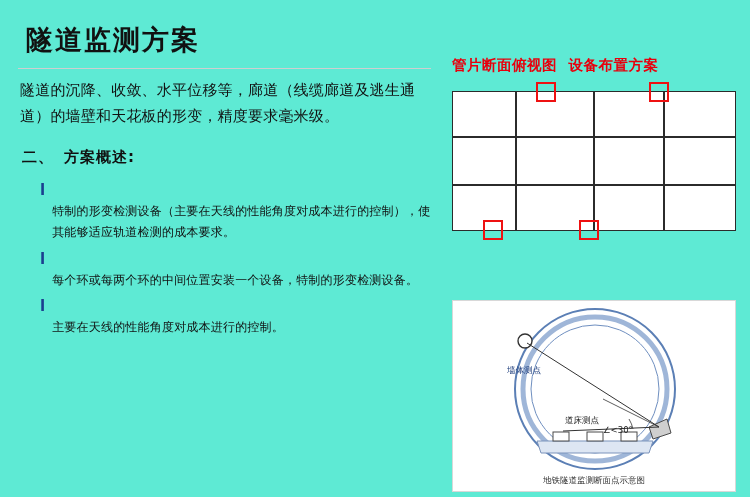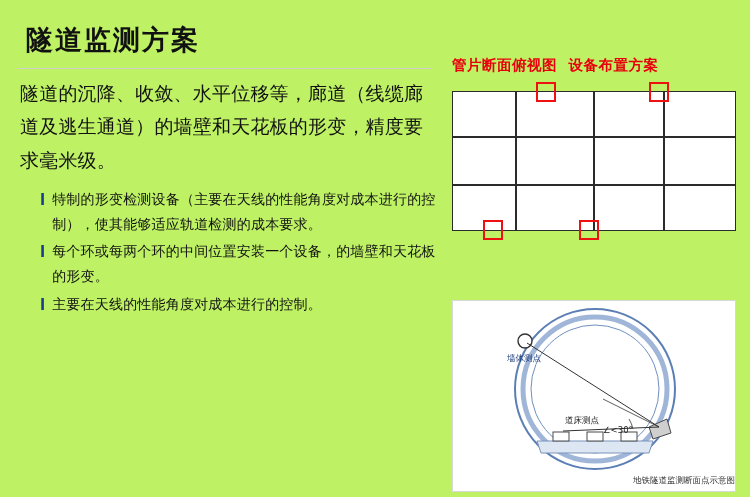--- a/index.html
+++ b/index.html
@@ -12,21 +12,21 @@
     background: #ffffff;
     font-family: "DejaVu Sans", "Liberation Sans", sans-serif;
     color: #1a1a1a;
     overflow: hidden;
     position: relative;
   }
   #slide {
     position: relative;
     width: 750px;
     height: 497px;
-    background: #bef264;
+    background: #5eead4;
   }
 
   
   .left-col {
     position: absolute;
     left: 18px;
     top: 18px;
     width: 420px;
   }
   .slide-title {
@@ -47,21 +47,21 @@
     font-size: 15px;
     font-weight: bold;
     color: #111111;
     margin: 18px 0 0 4px;
     letter-spacing: 1px;
   }
   .section-head .num {
     margin-right: 10px;
   }
   .body-text {
-    font-size: 19px;
+    font-size: 15px;
     line-height: 1.75;
     margin: 8px 0 0 2px;
     color: #111111;
     letter-spacing: 0.2px;
   }
 
   .bullets {
     margin: 10px 0 0 22px;
   }
   .bullet {
@@ -71,24 +71,25 @@
   }
   .bullet .marker {
     flex: 0 0 auto;
     color: #1b3f8f;
     font-size: 15px;
     line-height: 1.8;
     margin-right: 7px;
     font-weight: bold;
   }
   .bullet .btext {
-    font-size: 14px;
+    font-size: 12px;
     line-height: 1.8;
     color: #111111;
     letter-spacing: 0.2px;
+    margin-top: 24px;
   }
 
   
   .right-col {
     position: absolute;
     left: 452px;
     top: 56px;
     width: 279px;
   }
   .right-caption {
@@ -142,21 +143,21 @@
     background: #ffffff;
     border: 1px solid #d8d8d8;
     box-sizing: border-box;
     overflow: hidden;
   }
   .tunnel-caption {
     position: absolute;
     bottom: 4px;
     left: 0;
     right: 0;
-    text-align: right;
+    text-align: center;
     font-size: 8.5px;
     color: #333333;
   }
   .t-label {
     position: absolute;
     font-size: 8.5px;
     color: #222222;
     white-space: nowrap;
   }
   .t-label.blue {
@@ -169,29 +170,32 @@
 <div id="slide">
 
   <div class="left-col">
 
     <div class="slide-title">隧道监测方案</div>
     <hr class="title-rule">
 
 
     <div class="body-text">隧道的沉降、收敛、水平位移等，廊道（线缆廊道及逃生通道）的墙壁和天花板的形变，精度要求毫米级。</div>
 
+    <div class="section-head">
+      <span class="num">二、</span><span>方案概述:</span>
+    </div>
 
     <div class="bullets">
       <div class="bullet">
         <span class="marker">l</span>
         <span class="btext">特制的形变检测设备（主要在天线的性能角度对成本进行的控制），使其能够适应轨道检测的成本要求。</span>
       </div>
       <div class="bullet">
         <span class="marker">l</span>
-        <span class="btext">每个环或每两个环的中间位置安装一个设备，的墙壁和天花板的形变。</span>
+        <span class="btext">每个环或每两个环的中间位置安装一个设备，特制的形变检测设备。</span>
       </div>
       <div class="bullet">
         <span class="marker">l</span>
         <span class="btext">主要在天线的性能角度对成本进行的控制。</span>
       </div>
     </div>
   </div>
 
   <div class="right-col">
     <div class="right-caption">
@@ -232,20 +236,20 @@
 
       <path d="M196 126 L214 118 L218 132 L200 138 Z" fill="#cfcfcf" stroke="#4a4a4a" stroke-width="1"></path>
 
       <line x1="206" y1="126" x2="74" y2="42" stroke="#333333" stroke-width="1"></line>
       <line x1="206" y1="126" x2="110" y2="130" stroke="#333333" stroke-width="1"></line>
       <line x1="206" y1="126" x2="150" y2="98" stroke="#333333" stroke-width="0.8"></line>
 
       <path d="M176 118 A32 32 0 0 1 180 128" fill="none" stroke="#333333" stroke-width="0.8"></path>
     </svg>
 
-    <div class="t-label blue" style="left:54px; top:52px;">墙体测点</div>
+    <div class="t-label blue" style="left:54px; top:64px;">墙体测点</div>
     <div class="t-label" style="left:150px; top:124px;">∠&lt;30°</div>
     <div class="t-label" style="left:112px; top:114px;text-align:center;">道床测点</div>
 
     <div class="tunnel-caption">地铁隧道监测断面点示意图</div>
   </div>
 
 </div>
 
 </body></html>

